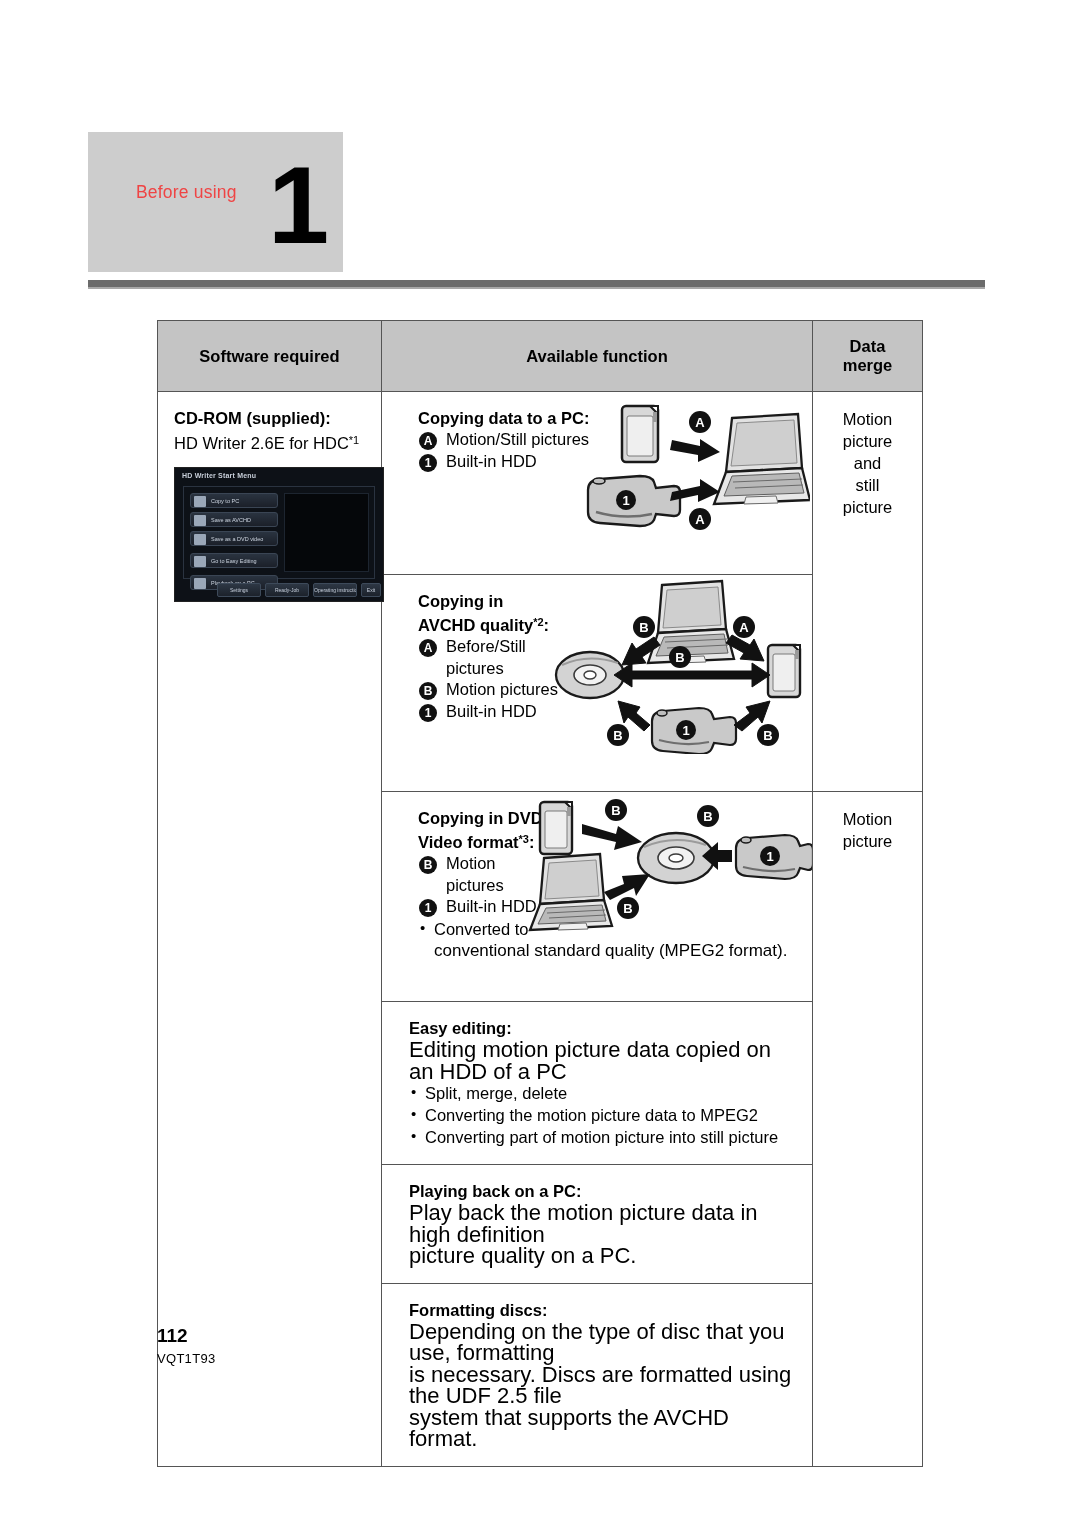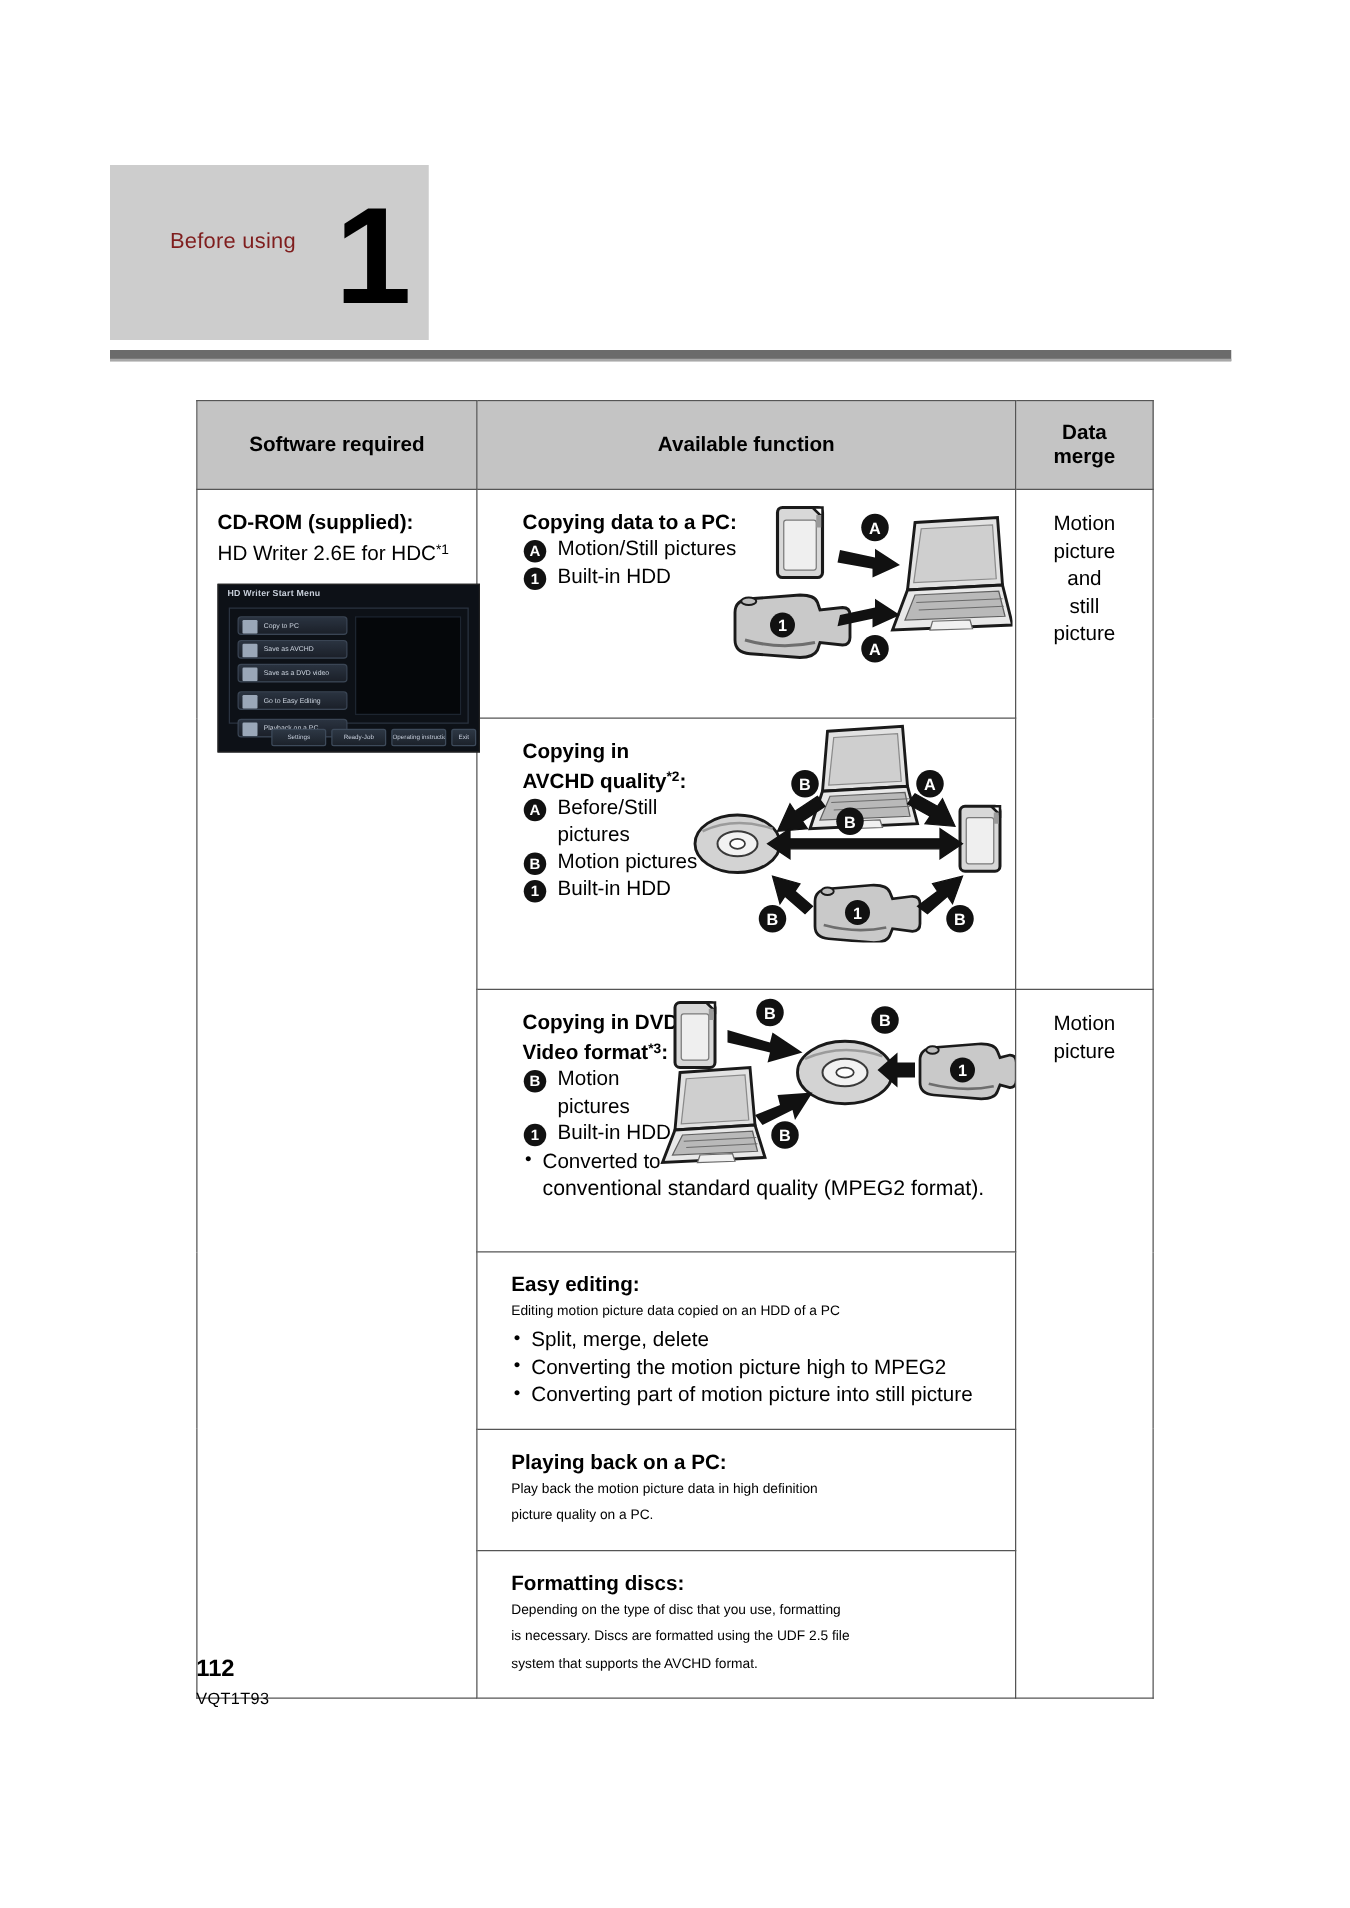--- a/index.html
+++ b/index.html
@@ -31,21 +31,21 @@
     width: 255px;
     height: 140px;
     background: #cdcdcd;
   }
   #before-using-label {
     position: absolute;
     left: 48px;
     top: 50px;
     font-size: 17.5px;
     letter-spacing: 0.2px;
-    color: #7f1d1d;
+    color: #ef4444;
   }
   #chapter-number {
     position: absolute;
     left: 180px;
     top: 8px;
     font-size: 110px;
     font-weight: bold;
     line-height: 130px;
     font-family: "Liberation Sans", sans-serif;
   }
@@ -177,21 +177,21 @@
     white-space: nowrap;
     overflow: hidden;
   }
 
   .fn-title {
     font-size: 16.5px;
     font-weight: bold;
     line-height: 21px;
   }
   .fn-body {
-    font-size: 11px;
+    font-size: 22px;
     line-height: 21.5px;
   }
   .fn-list { margin: 0; padding: 0; list-style: none; }
   .fn-list li {
     font-size: 16.5px;
     line-height: 21.5px;
     padding-left: 28px;
     position: relative;
   }
   .fn-list li .marker {
@@ -521,21 +521,21 @@
         <div>picture</div>
       </td>
     </tr>
 
     <tr>
       <td class="fn-cell" style="padding-left:27px">
         <div class="fn-title">Easy editing:</div>
         <div class="fn-body">Editing motion picture data copied on an HDD of a PC</div>
         <ul class="bullet-list">
           <li>Split, merge, delete</li>
-          <li>Converting the motion picture high to MPEG2</li>
+          <li>Converting the motion picture data to MPEG2</li>
           <li>Converting part of motion picture into still picture</li>
         </ul>
       </td>
     </tr>
 
     <tr>
       <td class="fn-cell" style="padding-left:27px">
         <div class="fn-title">Playing back on a PC:</div>
         <div class="fn-body">Play back the motion picture data in high definition</div>
         <div class="fn-body">picture quality on a PC.</div>

